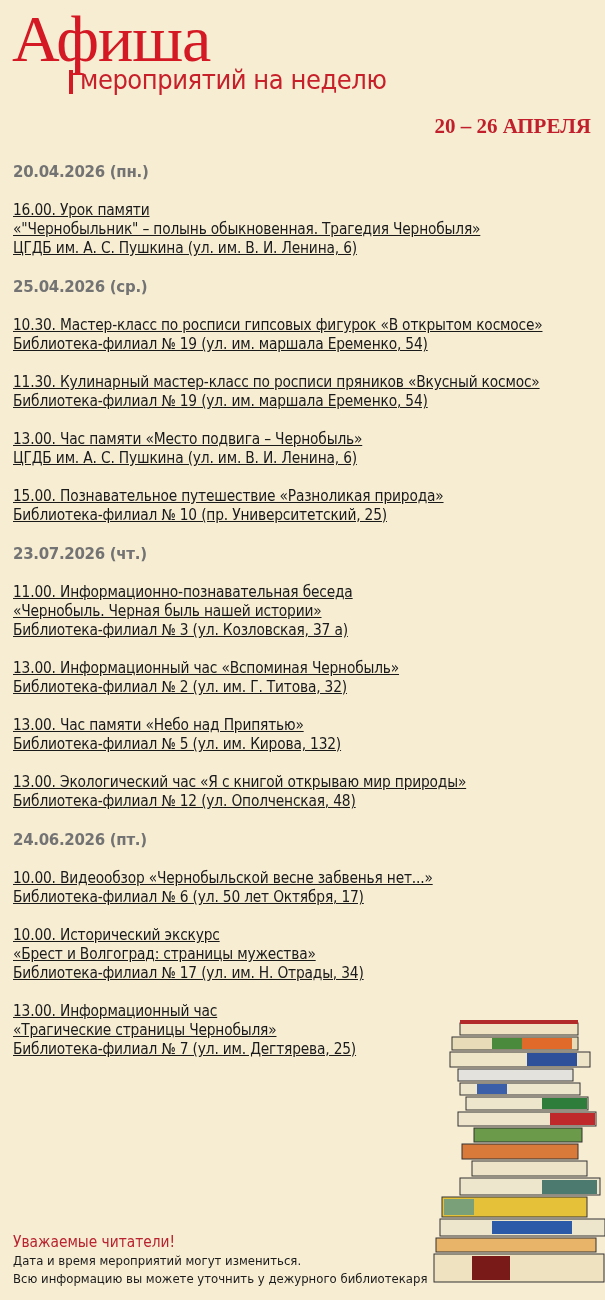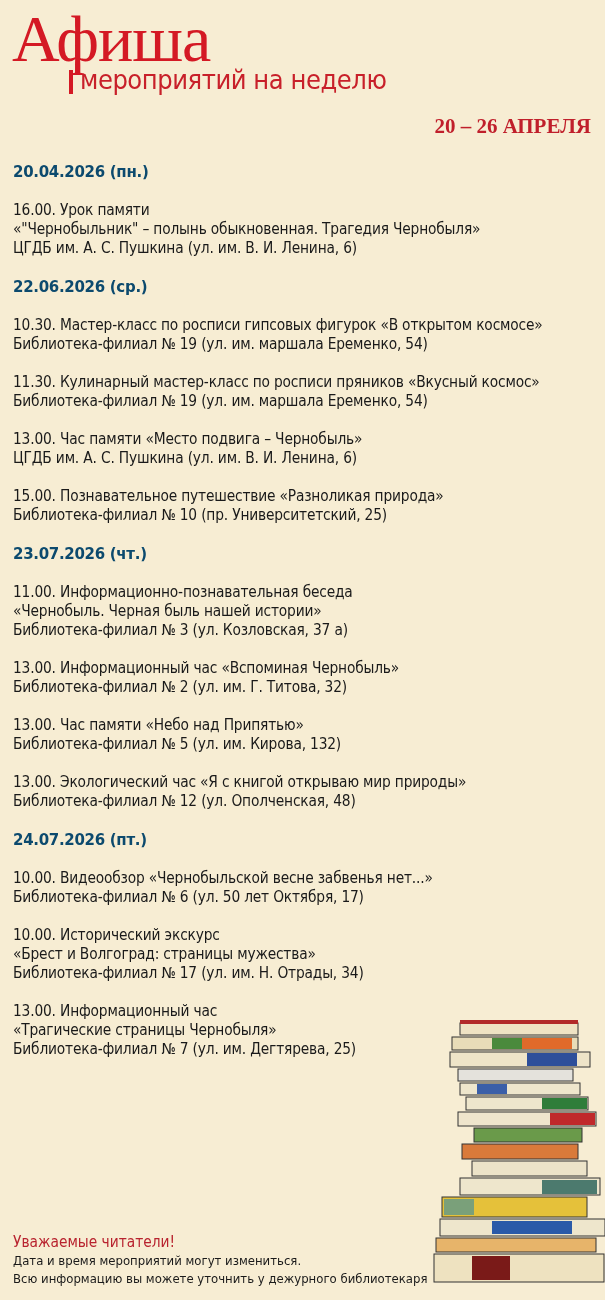--- a/index.html
+++ b/index.html
@@ -28,24 +28,24 @@
   }
   .week {
     position: absolute; right: 14px; top: 114px;
     font-family: Liberation Serif, serif; font-weight: bold;
     font-size: 21px; color: #c01f2b;
   }
   .content { position: absolute; left: 13px; top: 162px; width: 590px; }
   .day { margin-bottom: 0; }
   .date {
     font-family: "DejaVu Sans", sans-serif; font-weight: bold;
-    color: #0c4a6e; font-size: 15px; height: 20px; line-height: 20px;
+    color: #737373; font-size: 15px; height: 20px; line-height: 20px;
     margin-bottom: 19px; letter-spacing: -0.3px;
   }
-  .event { margin-bottom: 19px; }
+  .event { margin-bottom: 19px; text-decoration: underline; }
   .line {
     font-family: "DejaVu Sans", sans-serif;
     font-size: 15px; line-height: 19px; white-space: nowrap;
     transform: scaleX(0.92); transform-origin: left center;
     letter-spacing: -0.2px;
   }
   .day + .day { margin-top: 7px; }
   .notice { position: absolute; left: 13px; top: 1232px; }
   .notice-title {
     font-family: "DejaVu Sans", sans-serif; color: #b8232f; font-size: 15px;
@@ -72,21 +72,21 @@
   <div class="day">
     <div class="date">20.04.2026 (пн.)</div>
     <div class="event">
       <div class="line">16.00.  Урок памяти</div>
       <div class="line">«"Чернобыльник" – полынь обыкновенная. Трагедия Чернобыля»</div>
       <div class="line">ЦГДБ им. А. С. Пушкина (ул. им. В. И. Ленина, 6)</div>
     </div>
   </div>
 
   <div class="day" style="margin-top:10px">
-    <div class="date">22.06.2026 (ср.)</div>
+    <div class="date">25.04.2026 (ср.)</div>
     <div class="event">
       <div class="line">10.30.  Мастер-класс по росписи гипсовых фигурок «В открытом космосе»</div>
       <div class="line">Библиотека-филиал № 19 (ул. им. маршала Еременко, 54)</div>
     </div>
     <div class="event">
       <div class="line">11.30.  Кулинарный мастер-класс по росписи пряников «Вкусный космос»</div>
       <div class="line">Библиотека-филиал № 19 (ул. им. маршала Еременко, 54)</div>
     </div>
     <div class="event">
       <div class="line">13.00.  Час памяти «Место подвига – Чернобыль»</div>
@@ -113,21 +113,21 @@
       <div class="line">13.00.  Час памяти «Небо над Припятью»</div>
       <div class="line">Библиотека-филиал № 5 (ул. им. Кирова, 132)</div>
     </div>
     <div class="event">
       <div class="line">13.00.  Экологический час «Я с книгой открываю мир природы»</div>
       <div class="line">Библиотека-филиал № 12 (ул. Ополченская, 48)</div>
     </div>
   </div>
 
   <div class="day" style="margin-top:10px">
-    <div class="date">24.07.2026 (пт.)</div>
+    <div class="date">24.06.2026 (пт.)</div>
     <div class="event">
       <div class="line">10.00.  Видеообзор «Чернобыльской весне забвенья нет...»</div>
       <div class="line">Библиотека-филиал № 6 (ул. 50 лет Октября, 17)</div>
     </div>
     <div class="event">
       <div class="line">10.00.  Исторический экскурс</div>
       <div class="line">«Брест и Волгоград: страницы мужества»</div>
       <div class="line">Библиотека-филиал № 17 (ул. им. Н. Отрады, 34)</div>
     </div>
     <div class="event">

